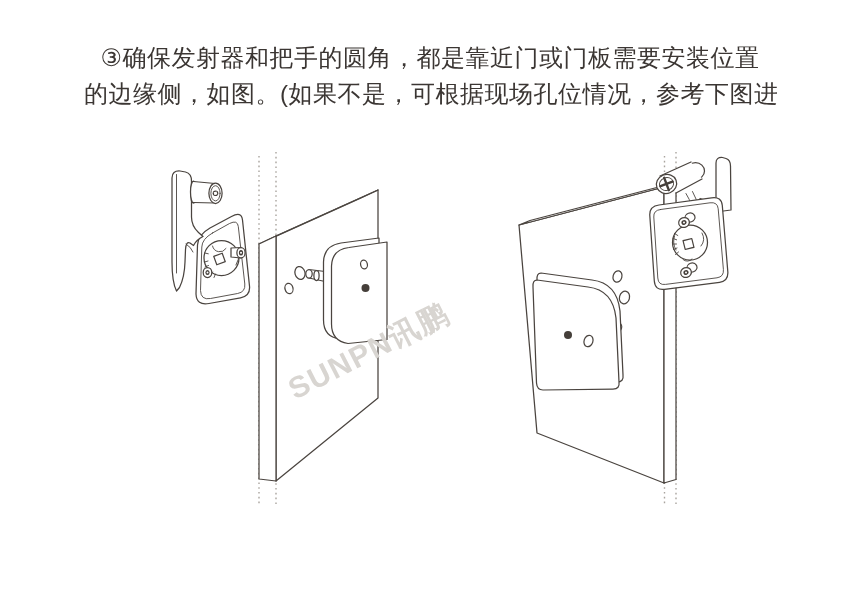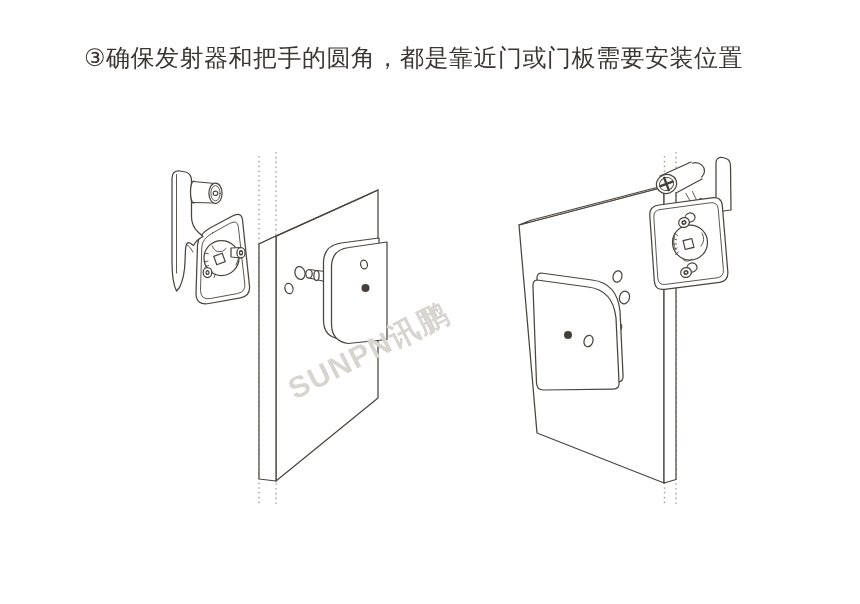--- a/index.html
+++ b/index.html
@@ -6,38 +6,39 @@
   body{
     width:860px;height:604px;background:#ffffff;position:relative;overflow:hidden;
     font-family:"Liberation Sans","DejaVu Sans",sans-serif;
   }
   .page{position:absolute;inset:0;background:#ffffff;}
   .instruction{
     position:absolute;left:84px;top:40px;width:692px;
     font-size:24px;line-height:35.5px;letter-spacing:0.5px;
     color:#3b3633;font-weight:500;
   }
-  .instruction div{white-space:nowrap;}
+  .instruction div{white-space:nowrap;text-align:center;}
   .diagram{position:absolute;left:0;top:0;}
   
   .ln{fill:none;stroke:#4a443f;stroke-width:1.25;stroke-linejoin:round;stroke-linecap:round;}
   .wf{fill:#ffffff;stroke:#4a443f;stroke-width:1.25;stroke-linejoin:round;stroke-linecap:round;}
   .dk{fill:#453f3a;stroke:none;}
   .thin{stroke-width:0.9;}
   .dot{fill:none;stroke:#a9a49e;stroke-width:1.4;stroke-dasharray:1.6 3.2;}
   .wm{font-family:"Liberation Sans","DejaVu Sans",sans-serif;font-weight:bold;
       font-size:30px;letter-spacing:1.5px;}
 </style>
 </head>
 <body>
 
 <div class="page">
 
   <div class="instruction">
     <div>③确保发射器和把手的圆角，都是靠近门或门板需要安装位置</div>
+    <div>的边缘侧，如图。(如果不是，可根据现场孔位情况，参考下图进</div>
   </div>
 
   <svg class="diagram" width="860" height="604" viewBox="0 0 860 604" xmlns="http://www.w3.org/2000/svg">
 
     <g>
 
       <g>
         <line class="dot" x1="259" y1="156" x2="259" y2="505"></line>
         <line class="dot" x1="276" y1="152" x2="276" y2="505"></line>
       </g>

